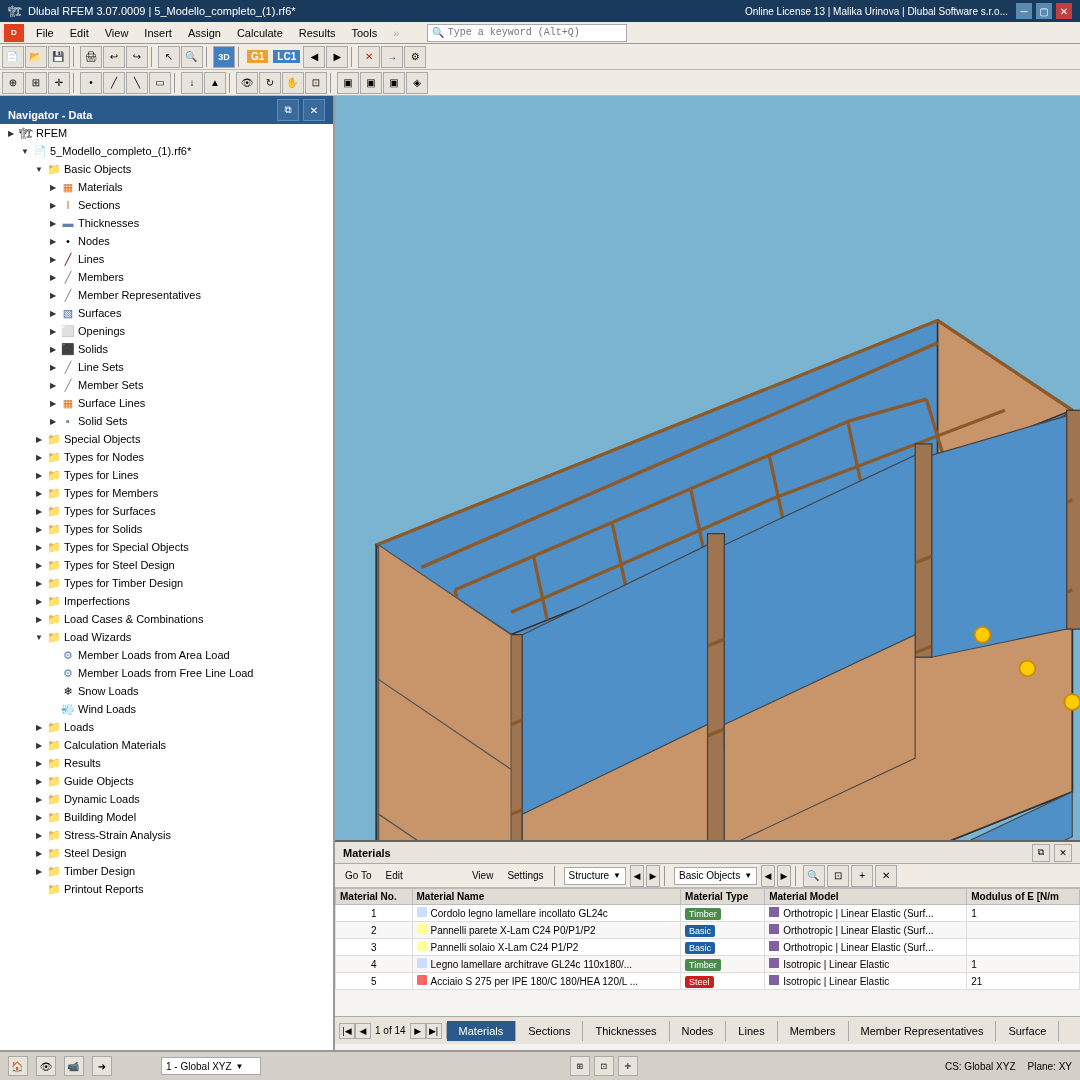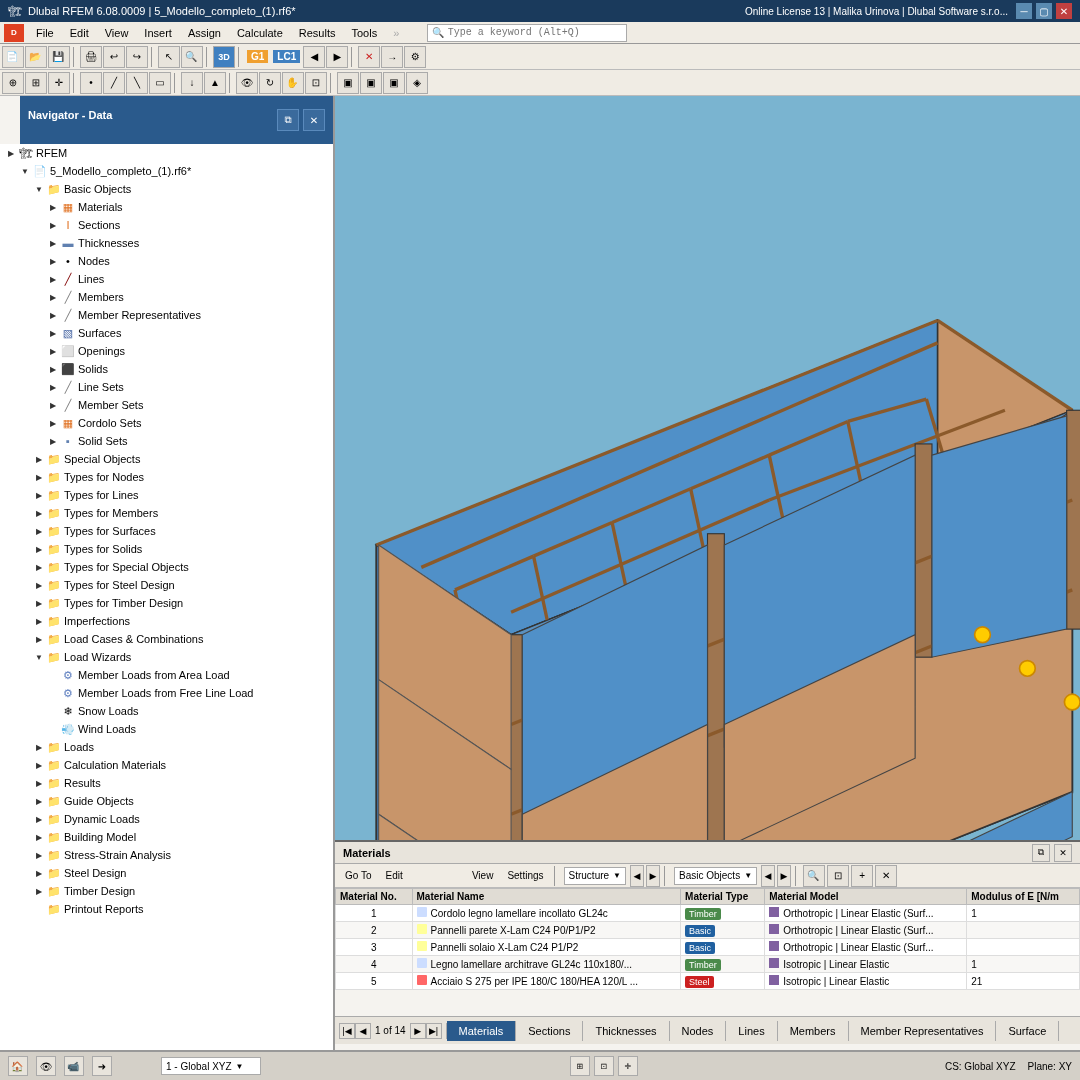--- a/index.html
+++ b/index.html
@@ -20,21 +20,21 @@
     
     .toolbar { background: #f0ece4; height: 26px; display: flex; align-items: center; padding: 1px 2px; border-bottom: 1px solid #bbb; gap: 1px; }
     .tb-btn { width: 22px; height: 22px; background: #e8e4dc; border: 1px solid #aaa; cursor: pointer; display: flex; align-items: center; justify-content: center; font-size: 10px; }
     .tb-sep { width: 4px; height: 20px; border-left: 1px solid #999; margin: 0 2px; }
 
     
     .main-layout { display: flex; height: calc(1080px - 22px - 22px - 26px - 26px - 30px); }
 
     
     .navigator { width: 335px; background: #f5f3ef; border-right: 2px solid #999; display: flex; flex-direction: column; overflow: hidden; }
-    .nav-header { background: #2a5a8c; color: white; padding: 13px 8px; font-size: 11px; font-weight: bold; display: flex; align-items: flex-start; justify-content: space-between; margin-left: 20px; }
+    .nav-header { background: #2a5a8c; color: white; padding: 3px 8px; font-size: 11px; font-weight: bold; display: flex; align-items: flex-end; justify-content: space-between; }
     .nav-header-controls { display: flex; gap: 4px; }
     .nav-tree { flex: 1; overflow-y: auto; overflow-x: hidden; background: white; }
     .tree-item { display: flex; align-items: center; padding: 1px 0; cursor: pointer; white-space: nowrap; }
     .tree-toggle { width: 14px; height: 14px; display: flex; align-items: center; justify-content: center; font-size: 8px; color: #333; flex-shrink: 0; }
     .tree-icon { width: 16px; height: 16px; display: flex; align-items: center; justify-content: center; flex-shrink: 0; margin-right: 2px; font-size: 11px; }
     .tree-label { font-size: 11px; color: #000; }
     .indent-1 { padding-left: 4px; }
     .indent-2 { padding-left: 18px; }
     .indent-3 { padding-left: 32px; }
     .indent-4 { padding-left: 46px; }
@@ -71,21 +71,21 @@
 
     .g1-badge { background: #f0a030; color: white; padding: 1px 4px; font-size: 10px; font-weight: bold; margin: 0 2px; }
     .lc1-badge { background: #4080c0; color: white; padding: 1px 4px; font-size: 10px; font-weight: bold; margin: 0 2px; }
   </style>
 </head>
 <body>
 
 <div class="title-bar">
   <div class="title-bar-left">
     <span>🏗</span>
-    <span>Dlubal RFEM 6.08.0009 | 5_Modello_completo_(1).rf6*</span>
+    <span>Dlubal RFEM 3.07.0009 | 5_Modello_completo_(1).rf6*</span>
   </div>
   <div style="display:flex;align-items:center;gap:8px;">
     <span style="font-size:10px;">Online License 13 | Malika Urinova | Dlubal Software s.r.o...</span>
     <div class="title-bar-controls">
       <button class="title-btn">─</button>
       <button class="title-btn">▢</button>
       <button class="title-btn" style="background:#c04040;">✕</button>
     </div>
   </div>
 </div>
@@ -242,21 +242,21 @@
         <span class="tree-label">Line Sets</span>
       </div>
       <div class="tree-item indent-4">
         <div class="tree-toggle">▶</div>
         <div class="tree-icon" style="color:#808080;">╱</div>
         <span class="tree-label">Member Sets</span>
       </div>
       <div class="tree-item indent-4">
         <div class="tree-toggle">▶</div>
         <div class="tree-icon" style="color:#e07020;">▦</div>
-        <span class="tree-label">Cordolo Sets</span>
+        <span class="tree-label">Surface Lines</span>
       </div>
       <div class="tree-item indent-4">
         <div class="tree-toggle">▶</div>
         <div class="tree-icon" style="color:#6080b0;">▪</div>
         <span class="tree-label">Solid Sets</span>
       </div>
 
       <div class="tree-item indent-3">
         <div class="tree-toggle">▶</div>
         <div class="tree-icon">📁</div>

